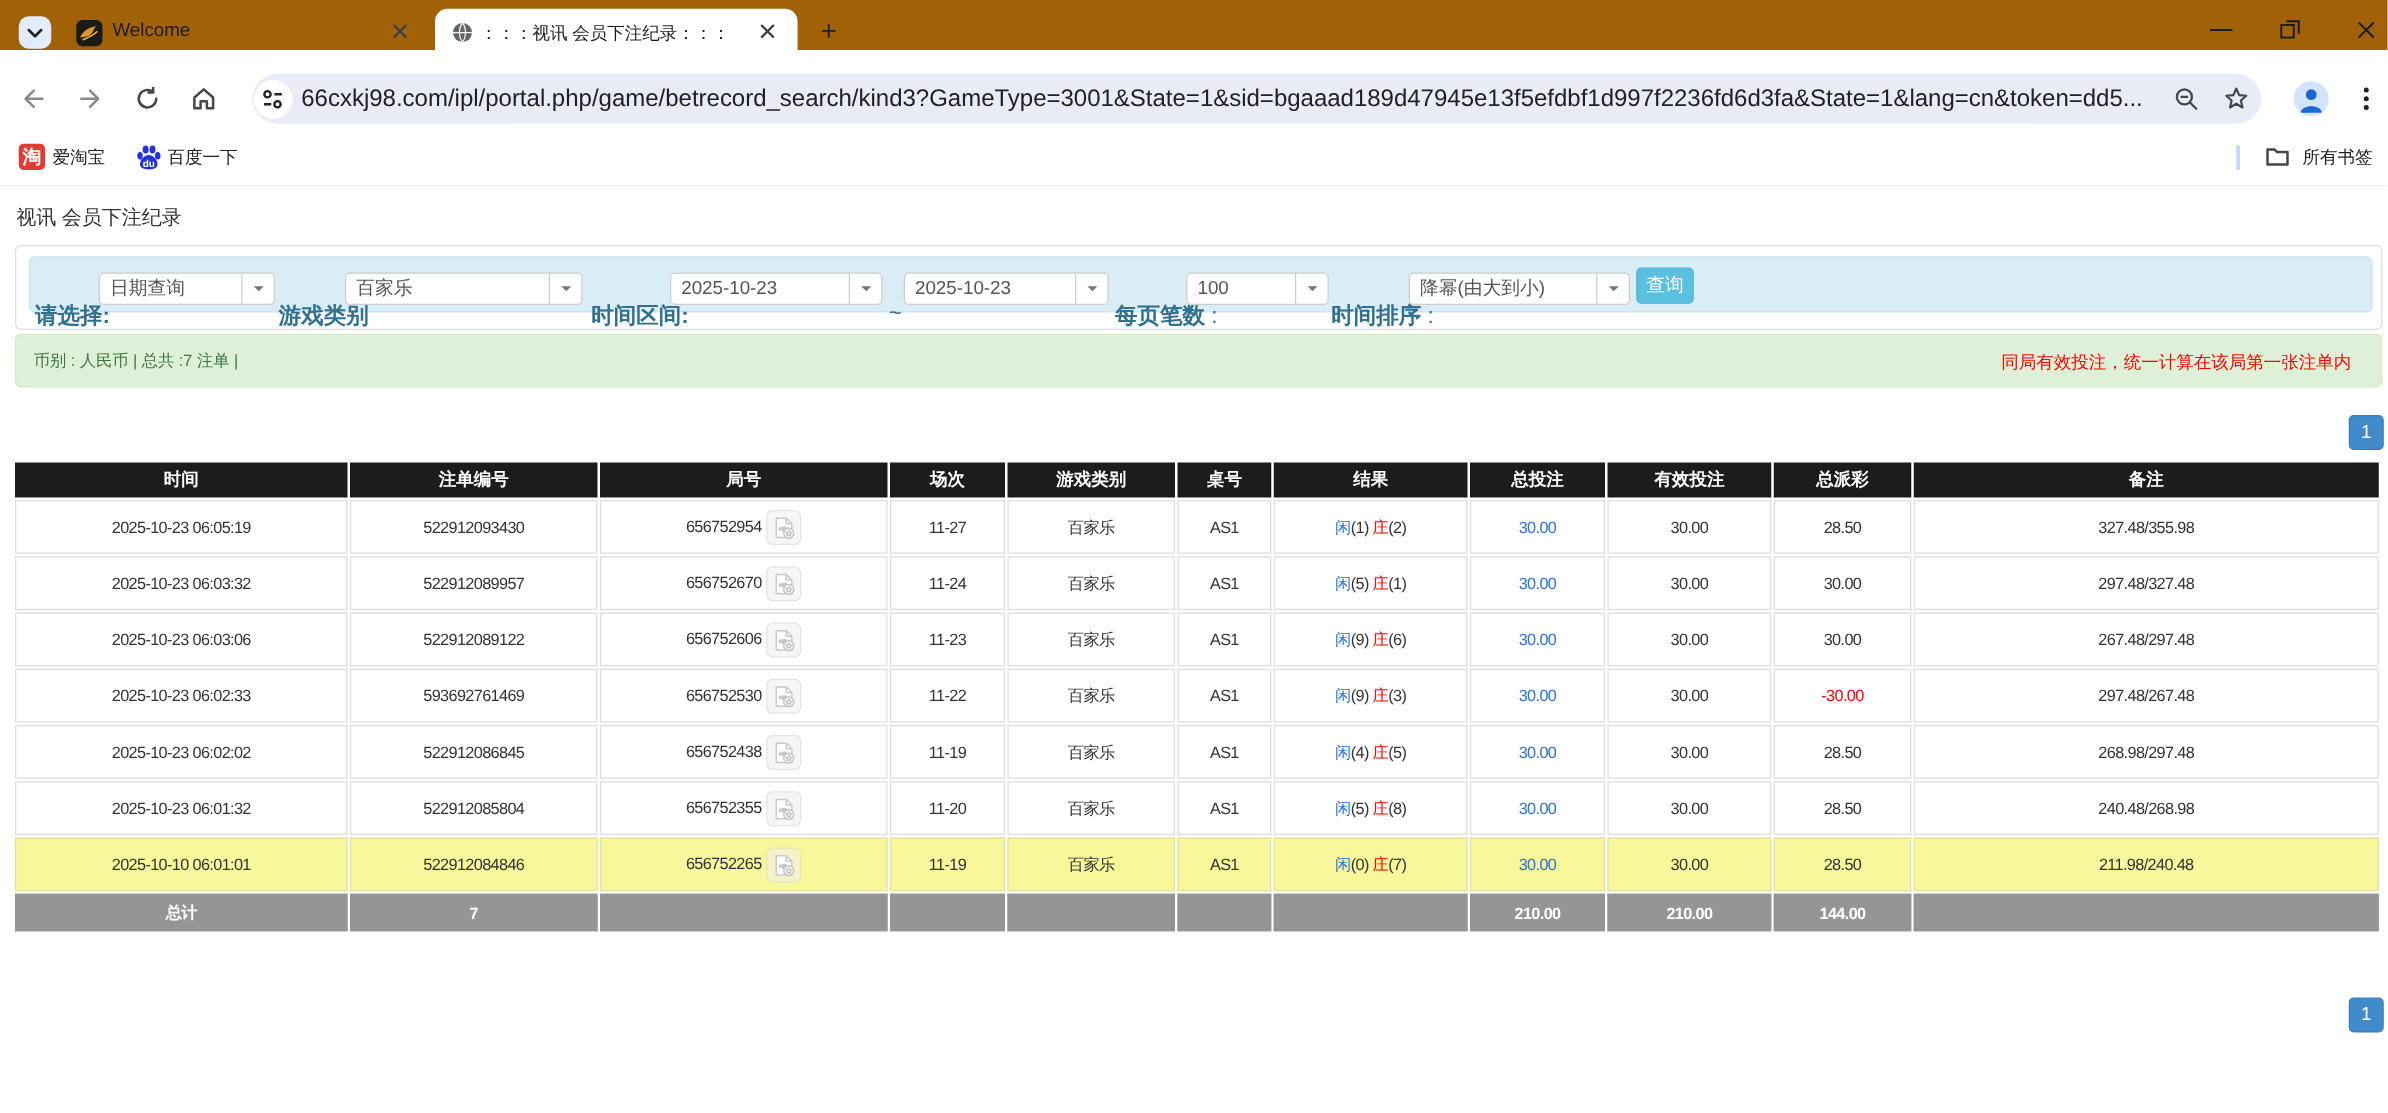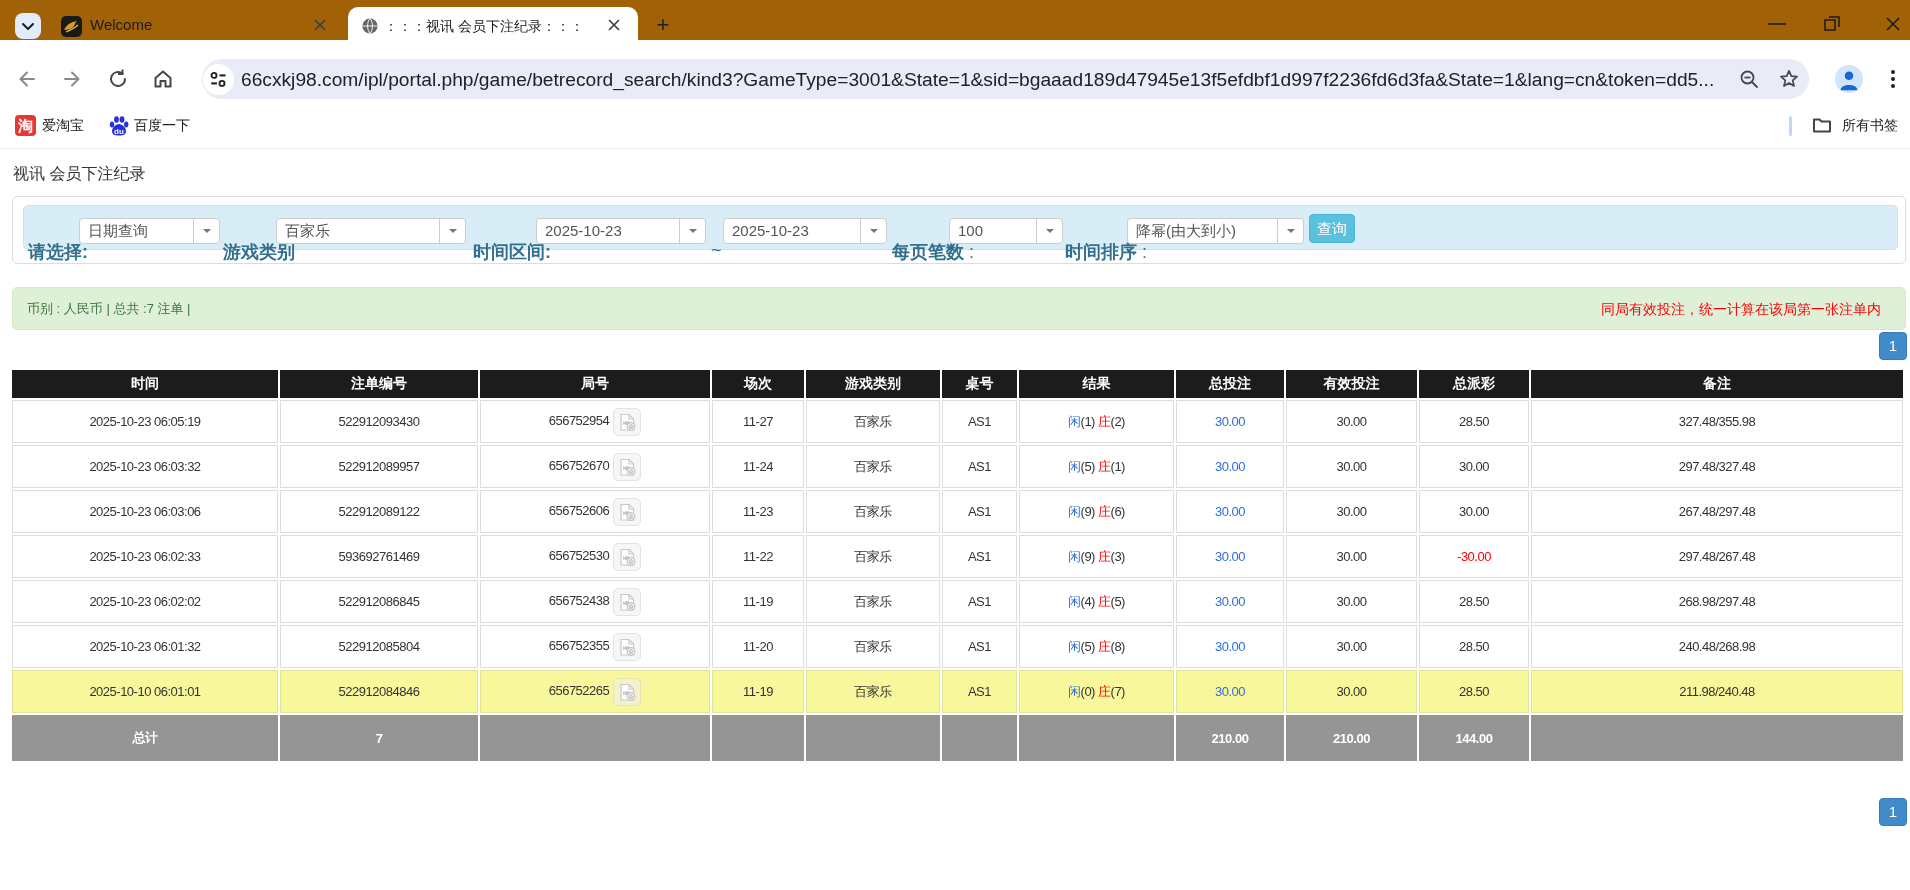--- a/index.html
+++ b/index.html
@@ -33,32 +33,32 @@
 #pagetitle { position:absolute; left:13px; top:14px; font-size:16px; color:#333; }
 #filterpanel { position:absolute; left:12px; top:46px; width:1894px; height:68px; background:#fff; border:1px solid #ddd; border-radius:5px; }
 #filterbar { position:absolute; left:10px; top:8px; width:1875px; height:45px; background:#d9edf7; border:1px solid #c9e2ee; border-radius:5px; }
 .flabel { position:absolute; top:27px; font-size:18px; font-weight:bold; color:#31708f;margin-top:16px; }
 .combo { position:absolute; top:21px; height:26px; background:#fff; border:1px solid #ccc; border-radius:4px; font-size:15px; color:#555; line-height:24px; }
 .combo .ct { position:absolute; left:8px; top:0; }
 .combo .arr { position:absolute; right:0; top:0; width:26px; height:24px; border-left:1px solid #ccc; }
 .combo .arr:after { content:""; position:absolute; left:9px; top:10px; width:0; height:0;
   border-left:4px solid transparent; border-right:4px solid transparent; border-top:4.5px solid #777; }
 #qbtn { position:absolute; left:1296px; top:17px; width:46px; height:29px; background:#5bc0de; border:1px solid #46b8da; border-radius:4px; color:#fff; font-size:15px; text-align:center; line-height:27px; }
-#greenbar { position:absolute; left:12px; top:117px; width:1894px; height:43px; background:#dff0d8; border:1px solid #d6e9c6; border-radius:5px; font-size:13px;margin-top:20px; }
+#greenbar { position:absolute; left:12px; top:117px; width:1894px; height:43px; background:#dff0d8; border:1px solid #d6e9c6; border-radius:5px; font-size:13px; }
 #greenleft { position:absolute; left:14px; top:12px; color:#3c763d; }
 #greenright { position:absolute; right:24px; top:13px; color:#f00; font-size:14px;text-align:center; }
 .pg1 { position:absolute; left:1879px; width:28px; height:28px; background:#428bca; border:1px solid #357ebd; border-radius:4px; color:#fff; font-size:15px; text-align:center; line-height:26px; }
 
 
 #bettable { position:absolute; left:10px; top:218px; border-collapse:separate; border-spacing:2px; table-layout:fixed; }
 #bettable th { background:#1c1c1c; color:#fff; font-size:14px; font-weight:bold; height:28px; text-align:center; padding:0; }
 #bettable td { background:#fff; border:1px solid #ddd; font-size:13px; letter-spacing:-0.5px; color:#333; height:43px; text-align:center; padding:0; }
 #bettable tr.yr td { background:#f8f79b; border-color:#e3e297; }
 #bettable tr.gr td { background:#959595; border-color:#959595; color:#fff; font-weight:bold; height:26px; }
-#bettable tr.gr:last-child td { height:46px;margin-top:12px; }
+#bettable tr.gr:last-child td { height:30px;margin-top:12px; }
 .blu, #bettable td.blu { color:#2a6fdb; }
 .red, #bettable td.red { color:#f00; }
 .vicon { display:inline-block; vertical-align:middle; width:28px; height:28px; background:#f6f6f6; border:1px solid #e3e3e3; border-radius:5px; margin-left:4px; position:relative; }
 .yr .vicon { background:#f3f2cc; border-color:#e6e5b3; }
 .vicon svg { position:absolute; left:4px; top:4px; }
 </style>
 </head>
 <body>
 
 <div id="tabstrip">

